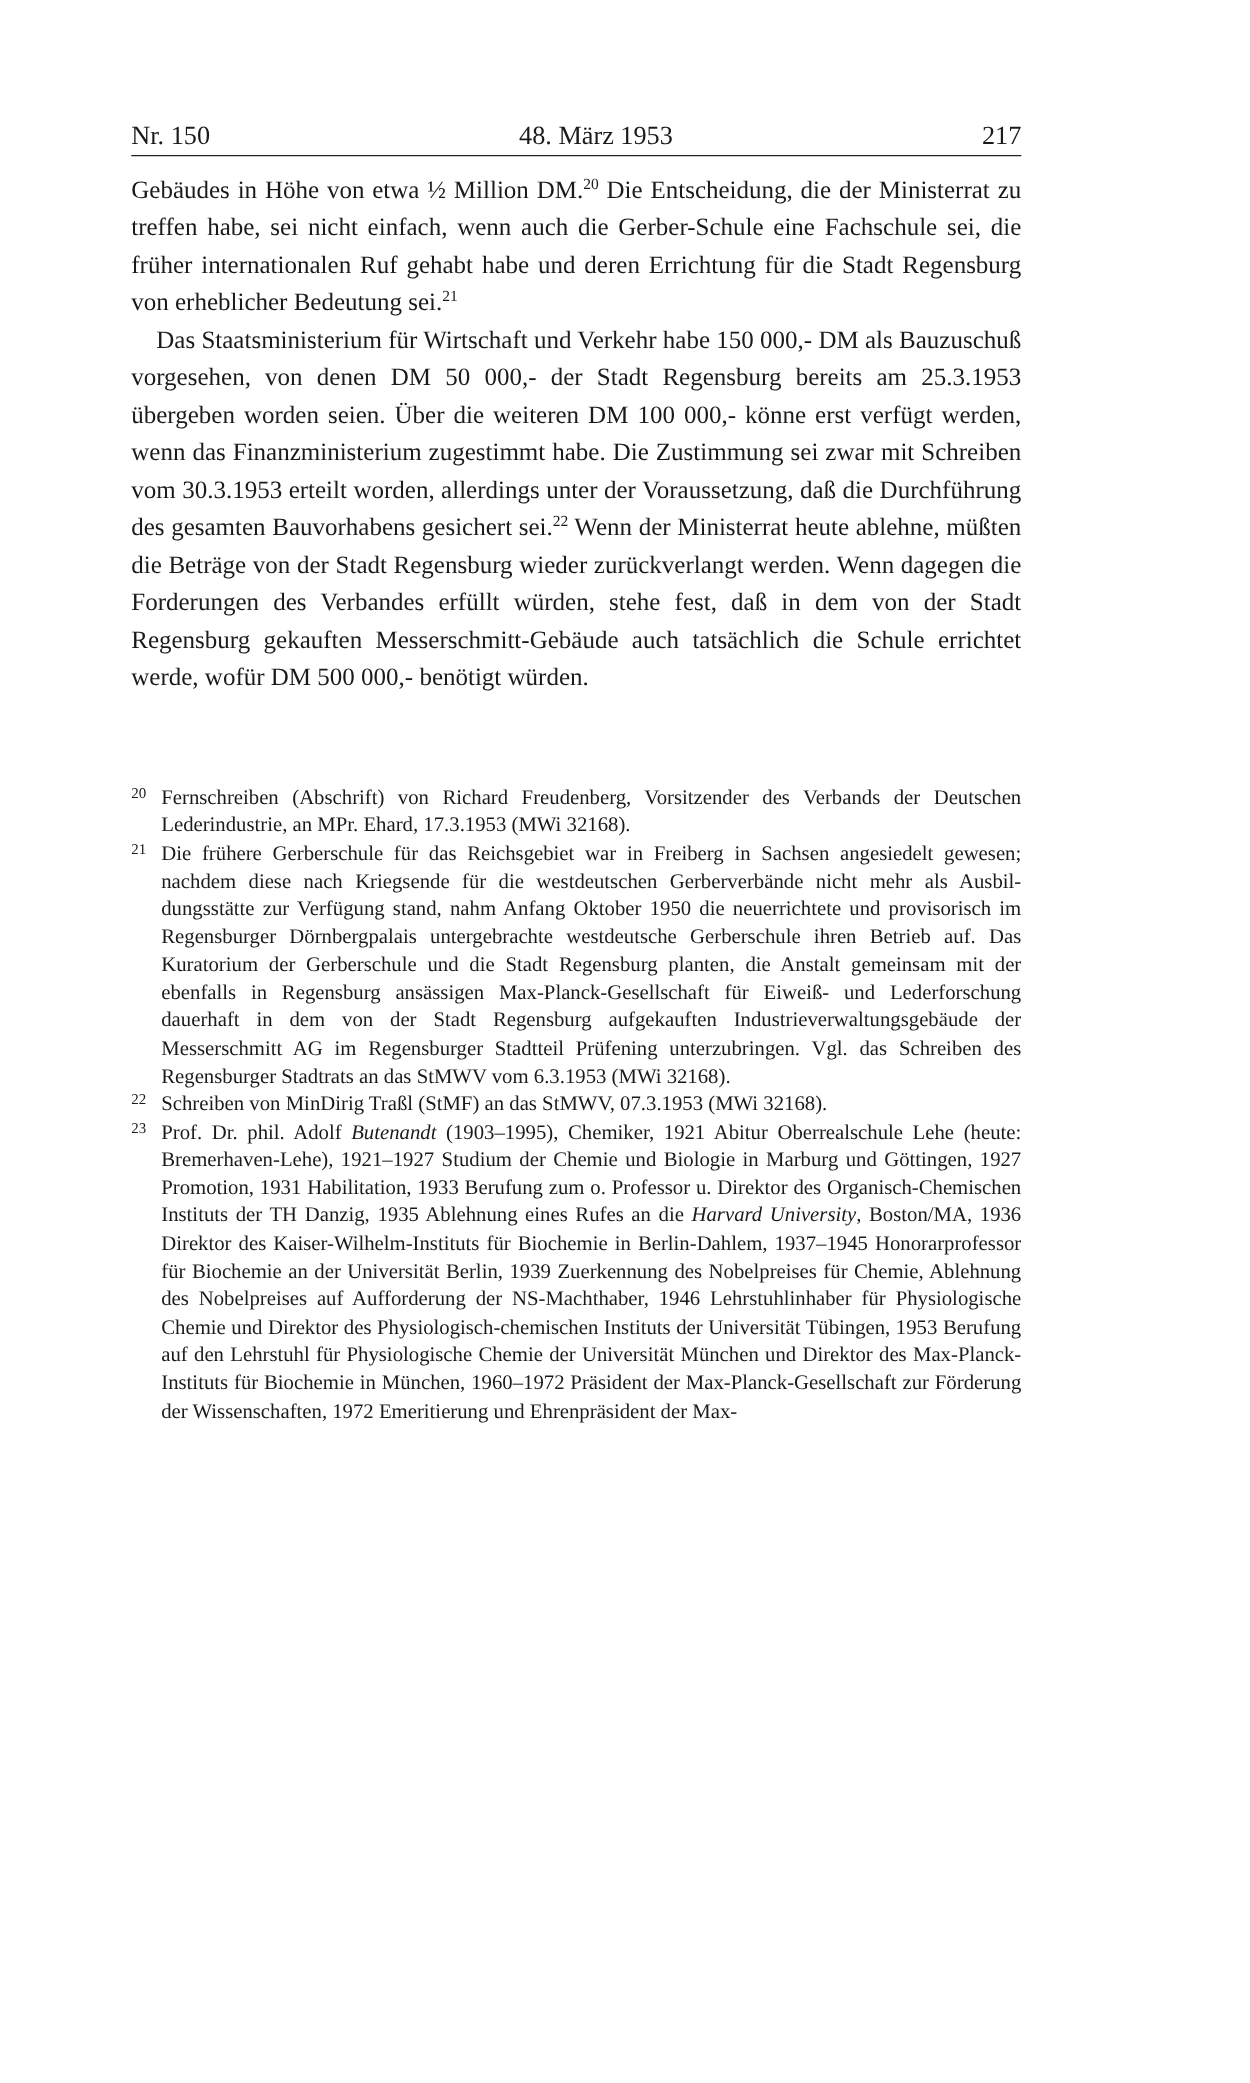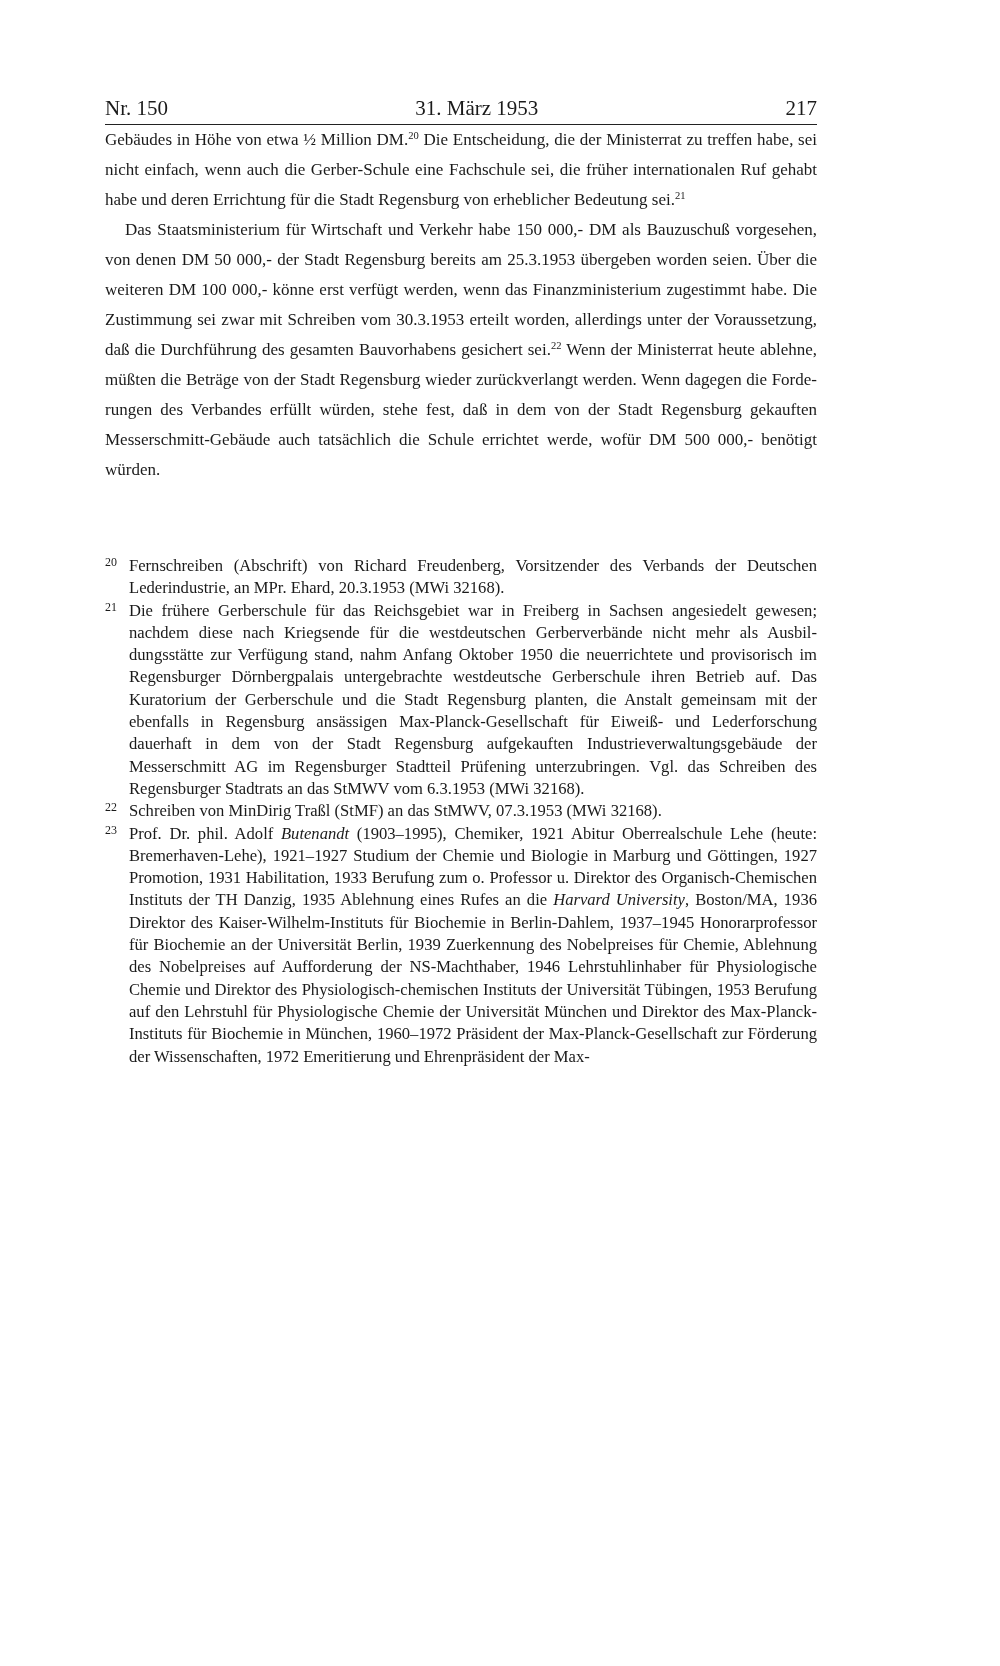--- a/index.html
+++ b/index.html
@@ -1,47 +1,47 @@
 <!DOCTYPE html>
 <html><head>
 <meta charset="utf-8">
 <style>
   html, body { margin: 0; padding: 0; background: #ffffff; }
   body { width: 1000px; height: 1666px; position: relative; overflow: hidden; color: #1a1a1a; }
   .page { position: absolute; left: 105px; top: 96px; width: 712px; font-family: Liberation Serif, serif; }
   .header { display: flex; justify-content: space-between; align-items: baseline; font-size: 21px; line-height: 24px; padding-bottom: 4px; border-bottom: 1.3px solid #222; }
-  .body-text { font-size: 17px; line-height: 30px; text-align: justify; hyphens: manual; }
+  .body-text { margin-top: 12px; font-size: 20px; line-height: 30px; text-align: justify; hyphens: manual; }
   .body-text p { margin: 0; text-indent: 0; }
   .body-text p.indent { text-indent: 20px; }
   sup { font-size: 0.62em; vertical-align: 0.55em; line-height: 0; }
   .footnotes { margin-top: 70px; font-size: 16.6px; line-height: 22.3px; text-align: justify; }
   .fn { display: flex; margin: 0; }
   .fn-num { flex: 0 0 24px; font-size: 0.72em; line-height: 1; padding-top: 2px; }
   .fn-text { flex: 1; }
   em { font-style: italic; }
 </style>
 </head>
 <body>
 
 <div class="page">
   <div class="header">
     <span>Nr. 150</span>
-    <span>31. März 1953</span>
+    <span>48. März 1953</span>
     <span>217</span>
   </div>
 
   <div class="body-text">
     <p>Gebäudes in Höhe von etwa ½ Million DM.<sup>20</sup> Die Entscheidung, die der Ministerrat zu treffen habe, sei nicht einfach, wenn auch die Gerber-Schule eine Fachschule sei, die früher internationalen Ruf gehabt habe und deren Errich­tung für die Stadt Regensburg von erheblicher Bedeutung sei.<sup>21</sup></p>
     <p class="indent">Das Staatsministerium für Wirtschaft und Verkehr habe 150 000,- DM als Bauzuschuß vorgesehen, von denen DM 50 000,- der Stadt Regensburg bereits am 25.3.1953 übergeben worden seien. Über die weiteren DM 100 000,- könne erst verfügt werden, wenn das Finanzministerium zugestimmt habe. Die Zustimmung sei zwar mit Schreiben vom 30.3.1953 erteilt worden, allerdings unter der Voraussetzung, daß die Durchführung des gesamten Bauvorhabens gesichert sei.<sup>22</sup> Wenn der Ministerrat heute ablehne, müßten die Beträge von der Stadt Regensburg wieder zurückverlangt werden. Wenn dagegen die Forde­rungen des Verbandes erfüllt würden, stehe fest, daß in dem von der Stadt Regensburg gekauften Messerschmitt-Gebäude auch tatsächlich die Schule errichtet werde, wofür DM 500 000,- benötigt würden.</p>
   </div>
 
   <div class="footnotes">
     <div class="fn">
       <span class="fn-num">20</span>
-      <span class="fn-text">Fernschreiben (Abschrift) von Richard Freudenberg, Vorsitzender des Verbands der Deut­schen Lederindustrie, an MPr. Ehard, 20.3.1953 (MWi 32168).</span>
+      <span class="fn-text">Fernschreiben (Abschrift) von Richard Freudenberg, Vorsitzender des Verbands der Deut­schen Lederindustrie, an MPr. Ehard, 17.3.1953 (MWi 32168).</span>
     </div>
     <div class="fn">
       <span class="fn-num">21</span>
       <span class="fn-text">Die frühere Gerberschule für das Reichsgebiet war in Freiberg in Sachsen angesiedelt gewesen; nachdem diese nach Kriegsende für die westdeutschen Gerberverbände nicht mehr als Ausbil­dungsstätte zur Verfügung stand, nahm Anfang Oktober 1950 die neuerrichtete und provi­sorisch im Regensburger Dörnbergpalais untergebrachte westdeutsche Gerberschule ihren Betrieb auf. Das Kuratorium der Gerberschule und die Stadt Regensburg planten, die Anstalt gemeinsam mit der ebenfalls in Regensburg ansässigen Max-Planck-Gesellschaft für Eiweiß- und Lederforschung dauerhaft in dem von der Stadt Regensburg aufgekauften Industrie­verwaltungsgebäude der Messerschmitt AG im Regensburger Stadtteil Prüfening unterzu­bringen. Vgl. das Schreiben des Regensburger Stadtrats an das StMWV vom 6.3.1953 (MWi 32168).</span>
     </div>
     <div class="fn">
       <span class="fn-num">22</span>
       <span class="fn-text">Schreiben von MinDirig Traßl (StMF) an das StMWV, 07.3.1953 (MWi 32168).</span>
     </div>
     <div class="fn">

